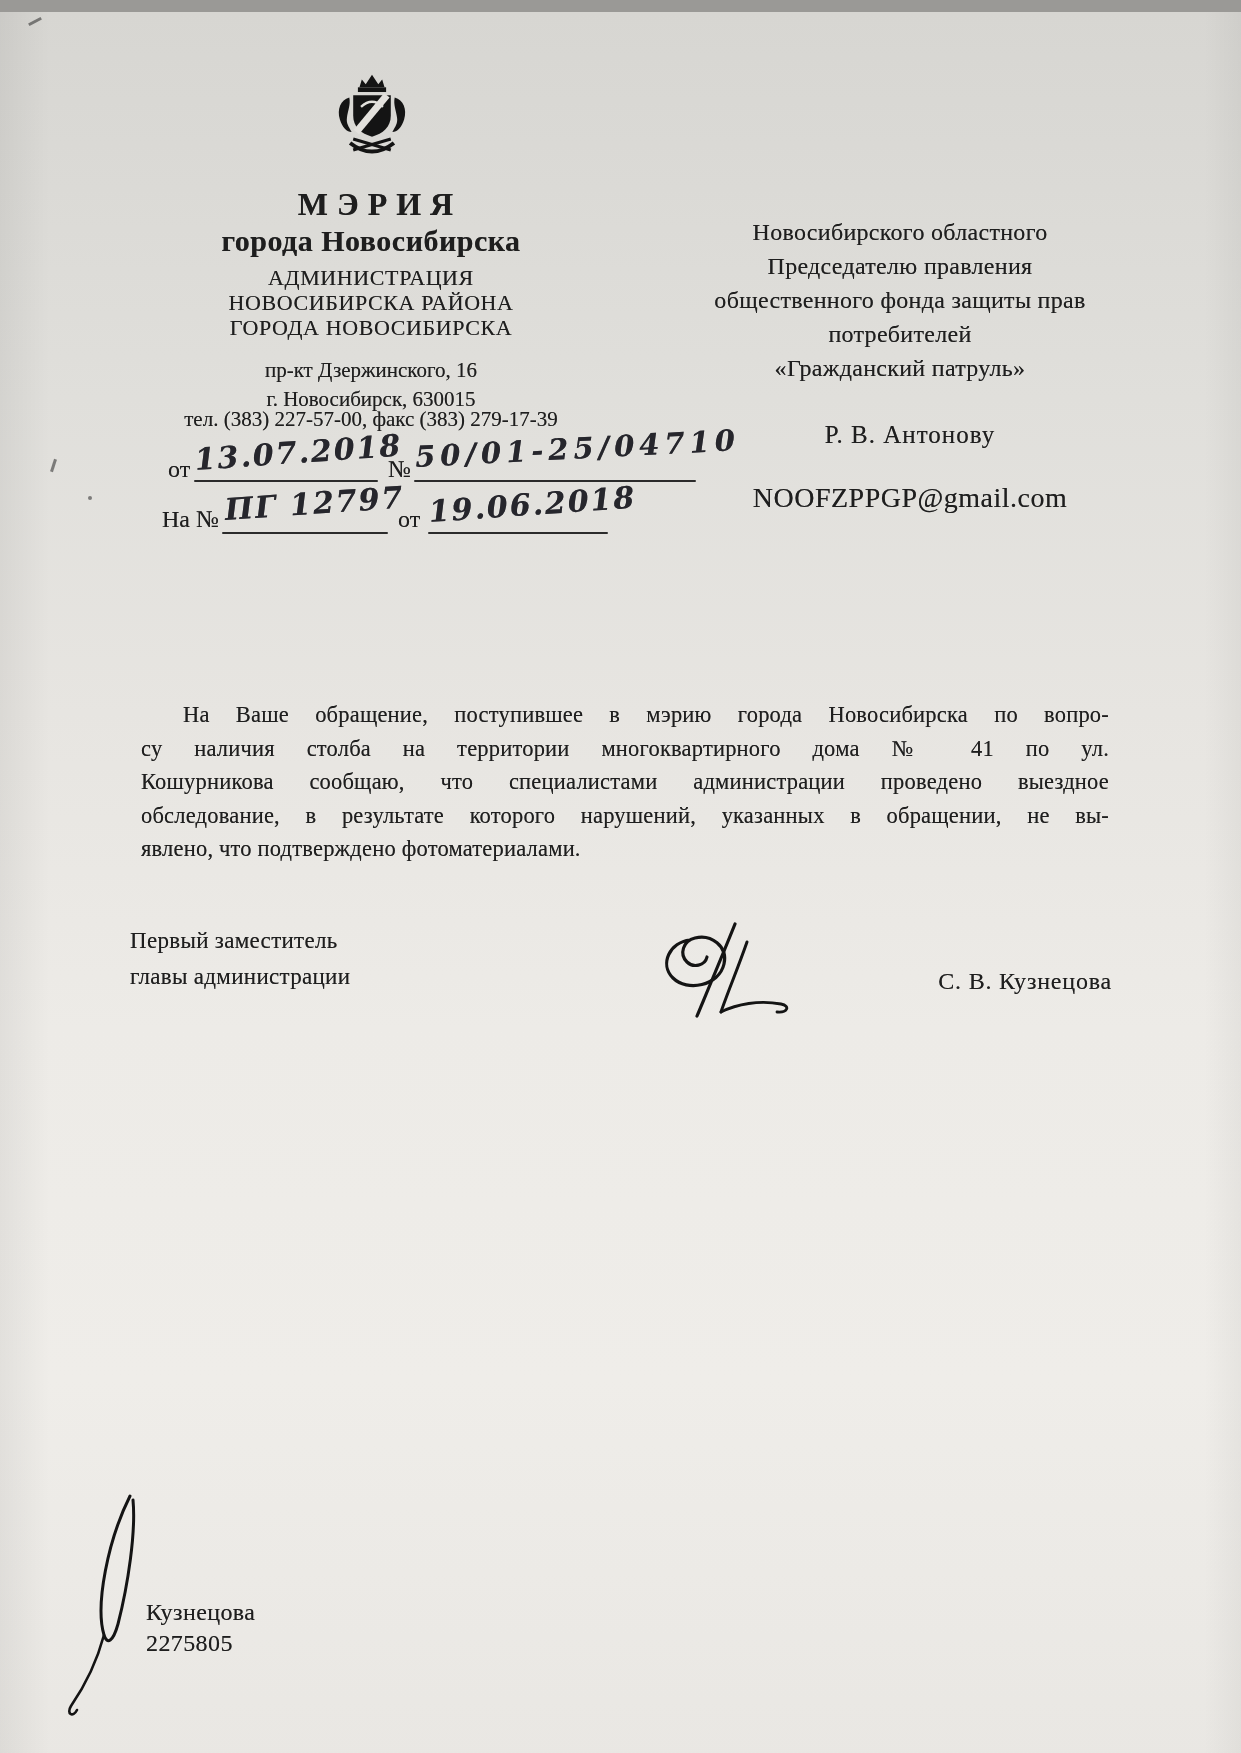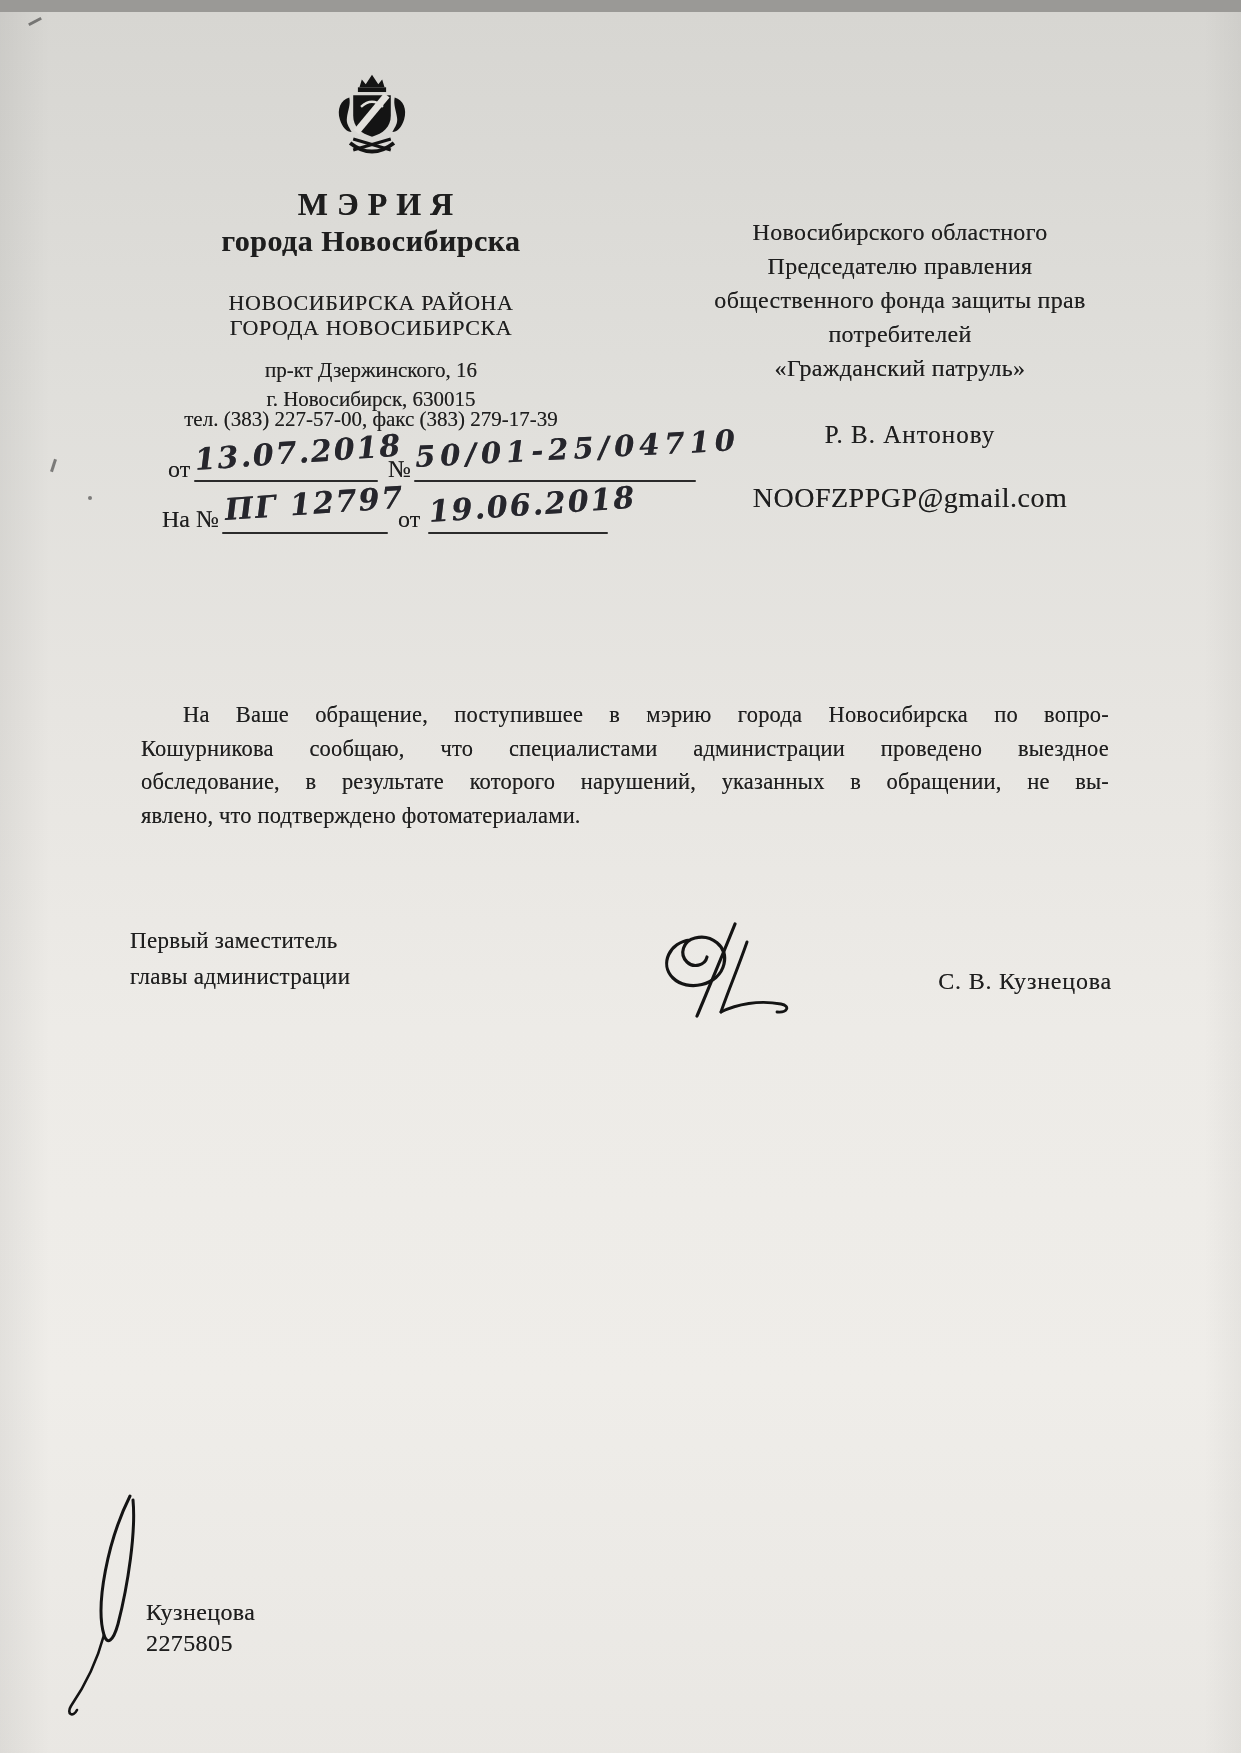--- a/index.html
+++ b/index.html
@@ -67,20 +67,21 @@
     <path class="ink" d="M31,30 c-11,3 -16,15 -12,28 c3,10 9,16 15,16 c-4,-7 -7,-11 -6,-18 c1,-9 5,-17 3,-26 z"></path>
 
     <path class="ink" d="M89,30 c11,3 16,15 12,28 c-3,10 -9,16 -15,16 c4,-7 7,-11 6,-18 c-1,-9 -5,-17 -3,-26 z"></path>
 
     <path class="stroke-ink" d="M32,88 q28,22 56,0" stroke-width="5"></path>
     <path class="stroke-ink" d="M36,97 l48,-14 M36,83 l48,14" stroke-width="4"></path>
   </svg>
 
   <div class="abs lh-col printed org1">МЭРИЯ</div>
   <div class="abs lh-col printed org2">города Новосибирска</div>
+  <div class="abs lh-col printed sub sub1">АДМИНИСТРАЦИЯ</div>
   <div class="abs lh-col printed sub sub2">НОВОСИБИРСКА РАЙОНА</div>
   <div class="abs lh-col printed sub sub3">ГОРОДА НОВОСИБИРСКА</div>
   <div class="abs lh-col printed addr addr1">пр-кт Дзержинского, 16</div>
   <div class="abs lh-col printed addr addr2">г. Новосибирск, 630015</div>
   <div class="abs lh-col printed addr addr3">тел. (383) 227-57-00, факс (383) 279-17-39</div>
 
   <span class="abs printed ref-label" style="left:168px;top:444px;">от</span>
   <span class="abs hw hw-date" style="left:196px;top:430px;">13.07.2018</span>
   <div class="abs uline" style="left:194px;top:468px;width:184px;"></div>
   <span class="abs printed ref-label" style="left:388px;top:444px;">№</span>
@@ -99,20 +100,21 @@
     <div>Председателю правления</div>
     <div>общественного фонда защиты прав</div>
     <div>потребителей</div>
     <div>«Гражданский патруль»</div>
   </div>
   <div class="abs rcpt-name printed">Р. В. Антонову</div>
   <div class="abs rcpt-email printed">NOOFZPPGP@gmail.com</div>
 
   <div class="abs body-text printed">
     <div class="body-line first">На Ваше обращение, поступившее в мэрию города Новосибирска по вопро-</div>
+    <div class="body-line">су наличия столба на территории многоквартирного дома № 41 по ул.</div>
     <div class="body-line">Кошурникова сообщаю, что специалистами администрации проведено выездное</div>
     <div class="body-line">обследование, в результате которого нарушений, указанных в обращении, не вы-</div>
     <div class="body-line last">явлено, что подтверждено фотоматериалами.</div>
   </div>
 
   <div class="abs sig-title sig-t1 printed">Первый заместитель</div>
   <div class="abs sig-title sig-t2 printed">главы администрации</div>
 
   <svg class="abs" style="left:635px;top:900px;" width="180" height="120" viewBox="0 0 180 120">
     <path class="stroke-ink" stroke-width="3.2" stroke-linecap="round" d="M55,28 C35,30 24,52 38,66 C52,80 84,74 89,52 C93,34 76,22 60,26 C48,29 44,42 52,50 C58,56 70,54 72,45"></path>

